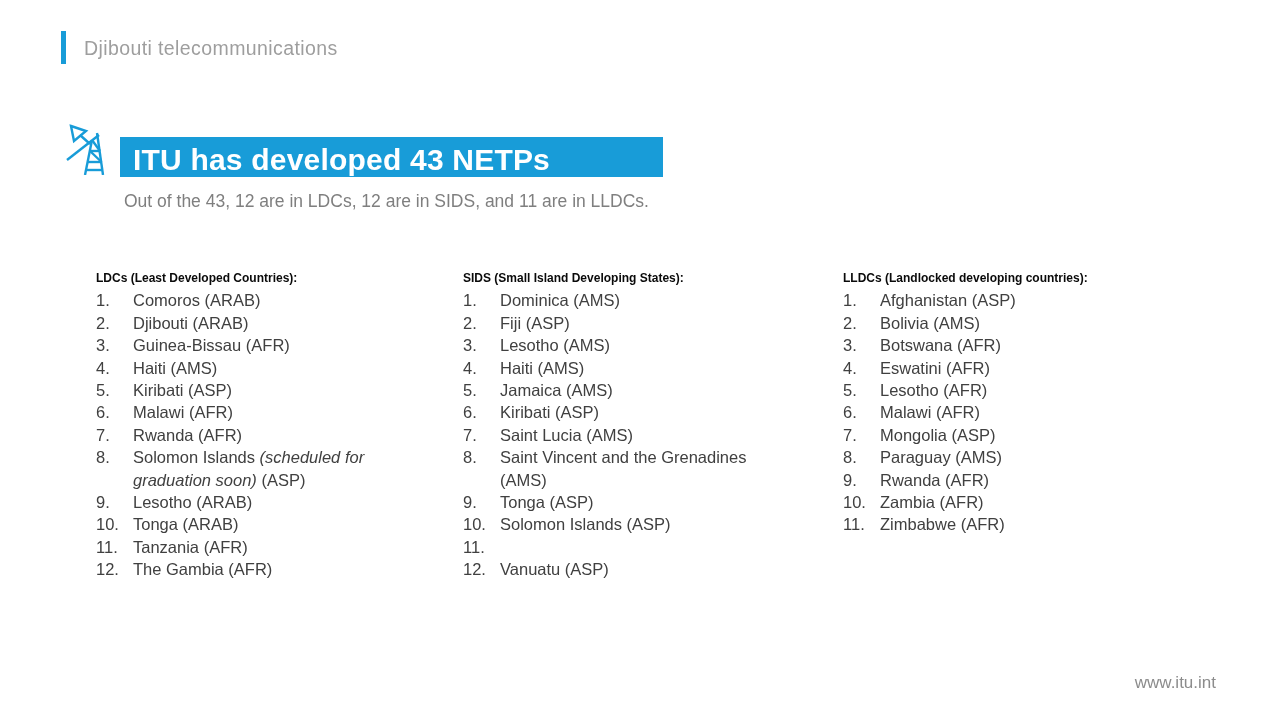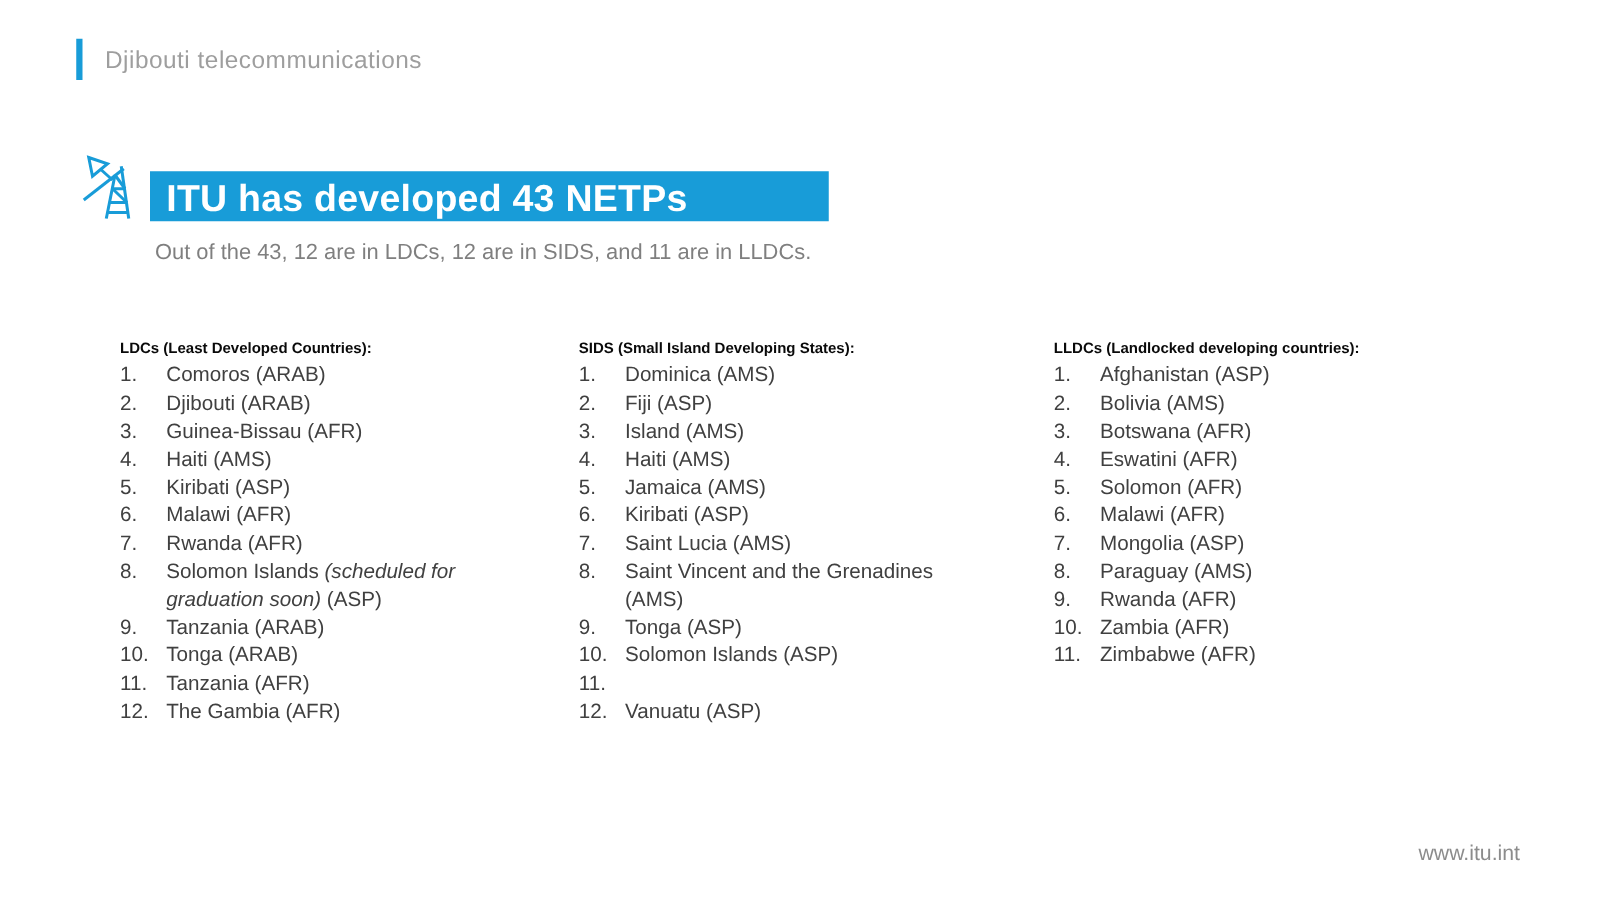--- a/index.html
+++ b/index.html
@@ -92,21 +92,21 @@
         <div class="row">
           <span class="num">7.</span>
           <span class="txt"><span>Rwanda (AFR)</span></span>
         </div>
         <div class="row">
           <span class="num">8.</span>
           <span class="txt"><span>Solomon Islands </span><span class="it">(scheduled for graduation soon)</span><span> (ASP)</span></span>
         </div>
         <div class="row">
           <span class="num">9.</span>
-          <span class="txt"><span>Tanzania (ARAB)</span></span>
+          <span class="txt"><span>Lesotho (ARAB)</span></span>
         </div>
         <div class="row">
           <span class="num">10.</span>
           <span class="txt"><span>Tonga (ARAB)</span></span>
         </div>
         <div class="row">
           <span class="num">11.</span>
           <span class="txt"><span>Tanzania (AFR)</span></span>
         </div>
         <div class="row">
@@ -119,21 +119,21 @@
         <div class="row">
           <span class="num">1.</span>
           <span class="txt"><span>Dominica (AMS)</span></span>
         </div>
         <div class="row">
           <span class="num">2.</span>
           <span class="txt"><span>Fiji (ASP)</span></span>
         </div>
         <div class="row">
           <span class="num">3.</span>
-          <span class="txt"><span>Island (AMS)</span></span>
+          <span class="txt"><span>Lesotho (AMS)</span></span>
         </div>
         <div class="row">
           <span class="num">4.</span>
           <span class="txt"><span>Haiti (AMS)</span></span>
         </div>
         <div class="row">
           <span class="num">5.</span>
           <span class="txt"><span>Jamaica (AMS)</span></span>
         </div>
         <div class="row">
@@ -177,21 +177,21 @@
         <div class="row">
           <span class="num">3.</span>
           <span class="txt"><span>Botswana (AFR)</span></span>
         </div>
         <div class="row">
           <span class="num">4.</span>
           <span class="txt"><span>Eswatini (AFR)</span></span>
         </div>
         <div class="row">
           <span class="num">5.</span>
-          <span class="txt"><span>Solomon (AFR)</span></span>
+          <span class="txt"><span>Lesotho (AFR)</span></span>
         </div>
         <div class="row">
           <span class="num">6.</span>
           <span class="txt"><span>Malawi (AFR)</span></span>
         </div>
         <div class="row">
           <span class="num">7.</span>
           <span class="txt"><span>Mongolia (ASP)</span></span>
         </div>
         <div class="row">

